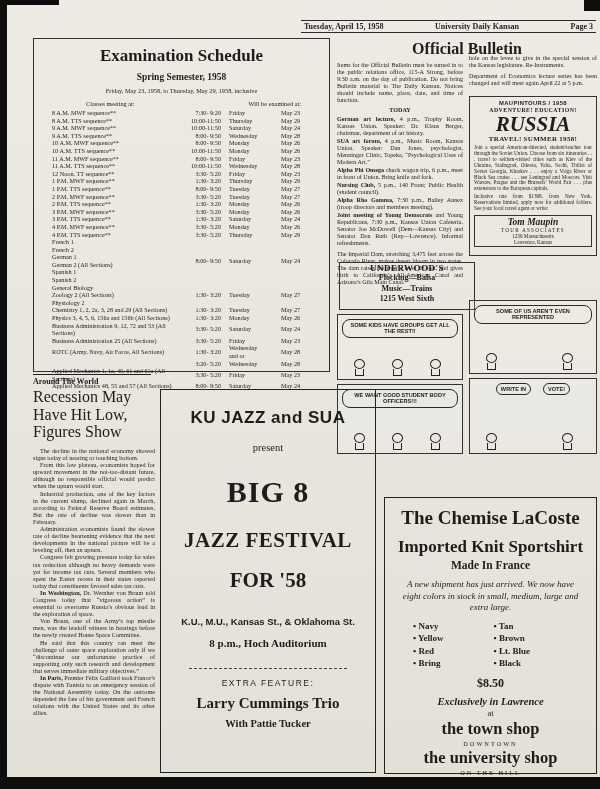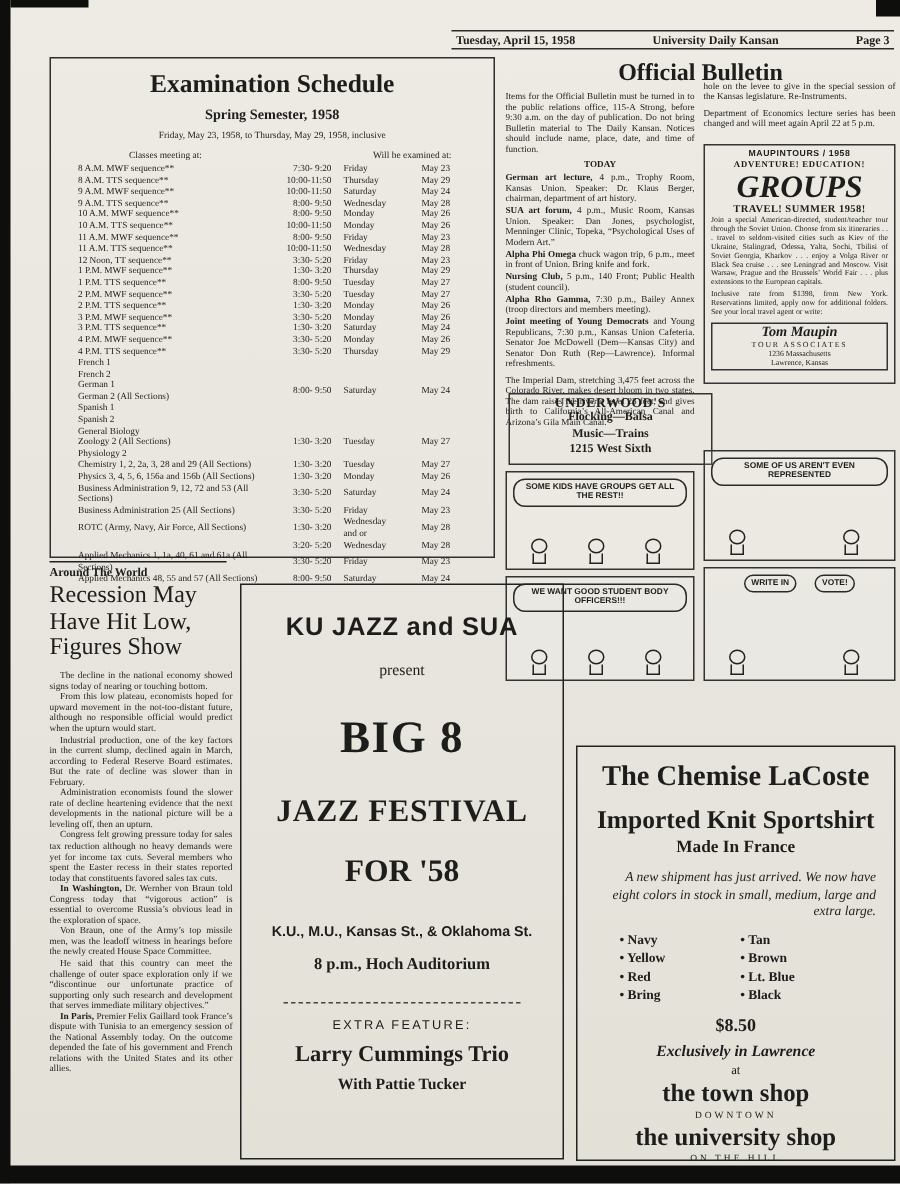--- a/index.html
+++ b/index.html
@@ -99,21 +99,21 @@
   .j9{font-family:"Liberation Sans",sans-serif;font-size:8.5px;letter-spacing:1.5px;margin-top:9px;}
   .j10{font-size:15px;font-weight:bold;margin-top:7px;}
   .j11{font-size:10.5px;font-weight:bold;margin-top:6px;}
 
   
   .chemise{position:absolute;left:384px;top:497px;width:213px;height:277px;border:1px solid #222;
            box-sizing:border-box;padding:9px 12px 5px;text-align:center;}
   .c-title{font-size:19px;font-weight:bold;margin:0;}
   .c-sub{font-size:17px;font-weight:bold;margin-top:8px;}
   .c-sub2{font-size:11.5px;font-weight:bold;margin-top:2px;}
-  .c-body{font-size:9px;font-style:italic;text-align:right;margin-top:8px;line-height:11.5px;}
+  .c-body{font-size:9px;font-style:italic;text-align:center;margin-top:8px;line-height:11.5px;}
   .c-colors{margin-top:6px;column-count:2;column-gap:6px;text-align:left;padding:0 16px;
             font-weight:bold;font-size:9px;line-height:12.5px;}
   .c-colors .swatch::before{content:"• ";}
   .c-price{font-size:12px;font-weight:bold;margin-top:6px;}
   .c-excl{font-size:10.5px;font-weight:bold;font-style:italic;margin-top:5px;}
   .c-at{font-size:8.5px;margin-top:1px;}
   .c-shop{font-size:16.5px;font-weight:bold;margin-top:1px;}
   .c-shop-sub{font-size:6.3px;letter-spacing:2px;margin-top:1px;}
 </style>
 </head>
@@ -362,21 +362,21 @@
     <p class="brief">The Imperial Dam, stretching 3,475 feet across the Colorado River, makes desert bloom in two states. The dam raises the river’s level 23 feet, and gives birth to California’s All-American Canal and Arizona’s Gila Main Canal.</p>
   </div>
   <div class="bulletin-right">
     <p>hole on the levee to give in the special session of the Kansas legislature. Re-Instruments.</p>
     <p>Department of Economics lecture series has been changed and will meet again April 22 at 5 p.m.</p>
   </div>
 
   <div class="russia">
     <div class="r-kicker">MAUPINTOURS / 1958</div>
     <div class="r-tag">ADVENTURE! EDUCATION!</div>
-    <div class="r-title">GROUPS</div>
+    <div class="r-title">RUSSIA</div>
     <div class="r-sub">TRAVEL! SUMMER 1958!</div>
     <div class="r-body">Join a special American-directed, student/teacher tour through the Soviet Union. Choose from six itineraries . . . travel to seldom-visited cities such as Kiev of the Ukraine, Stalingrad, Odessa, Yalta, Sochi, Tbilisi of Soviet Georgia, Kharkov . . . enjoy a Volga River or Black Sea cruise . . . see Leningrad and Moscow. Visit Warsaw, Prague and the Brussels’ World Fair . . . plus extensions to the European capitals.</div>
     <div class="r-rate">Inclusive rate from $1398, from New York. Reservations limited, apply now for additional folders. See your local travel agent or write:</div>
     <div class="maupin">
       <div class="m-name">Tom Maupin</div>
       <div class="m-sub">TOUR ASSOCIATES</div>
       <div class="m-addr">1236 Massachusetts</div>
       <div class="m-addr">Lawrence, Kansas</div>
     </div>
   </div>

